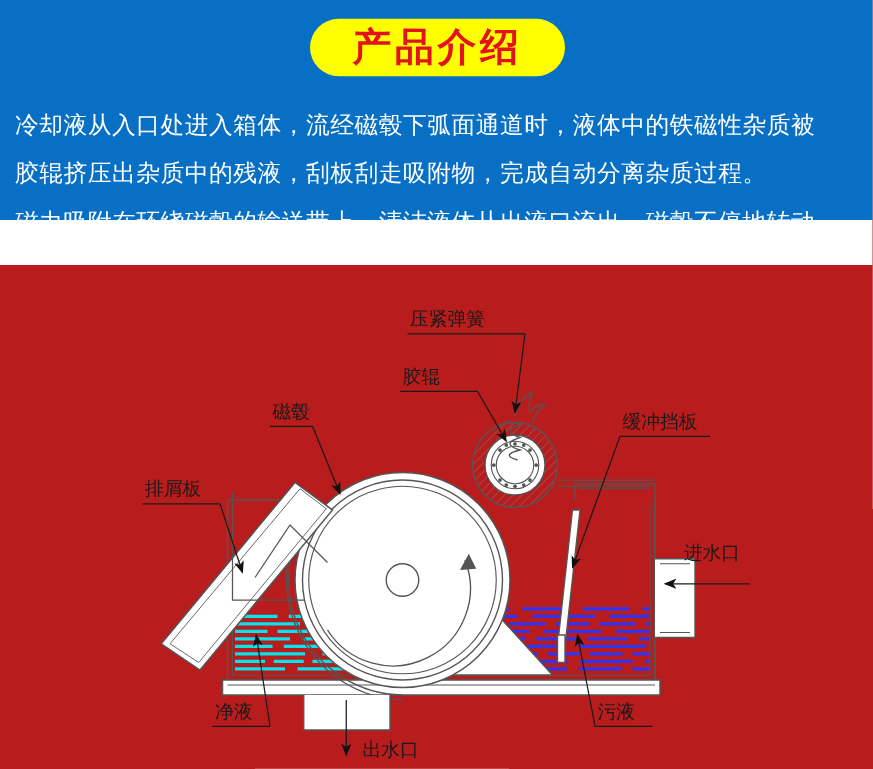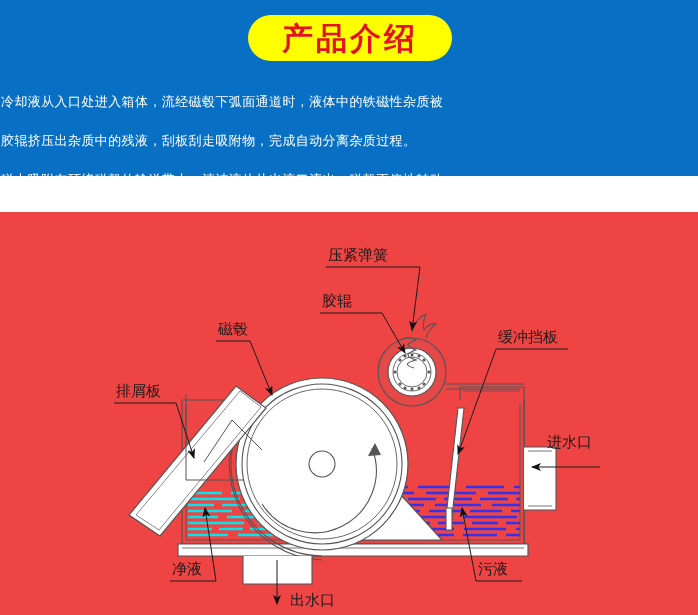--- a/index.html
+++ b/index.html
@@ -19,31 +19,31 @@
     position:absolute;left:248px;top:15px;width:204px;height:46px;
     background:#ffff00;border-radius:23px;
     display:flex;align-items:center;justify-content:center;
   }
   .title-pill span{
     color:#e3121f;font-size:31px;font-weight:bold;letter-spacing:3px;
     font-family:"DejaVu Serif","Liberation Serif",serif;
     line-height:1;
   }
   .intro{
-    position:absolute;left:1px;top:82px;width:672px;
-    color:#ffffff;font-size:13px;line-height:39px;
+    position:absolute;left:12px;top:82px;width:672px;
+    color:#ffffff;font-size:19px;line-height:39px;
     letter-spacing:.4px;
-    font-family:Liberation Sans, sans-serif;
+    font-family:Liberation Mono, monospace;
   }
   .intro p{margin:0;white-space:nowrap;}
 
   
   .diagram{
     position:absolute;left:0;top:212px;width:698px;height:403px;
-    background:#ef4444;
+    background:#b91c1c;
   }
   .diagram svg{display:block;}
   text.lbl{
     font-family:"DejaVu Serif","Liberation Serif",serif;
     font-size:15px;fill:#1a1a1a;
   }
 </style>
 </head>
 <body>
 

